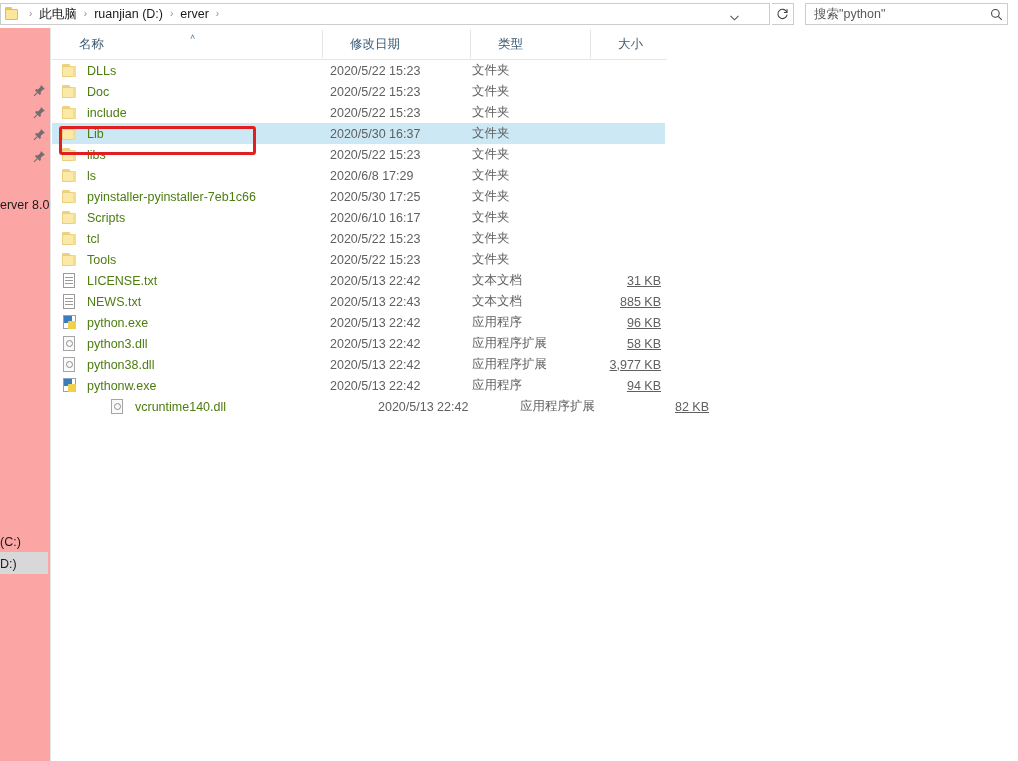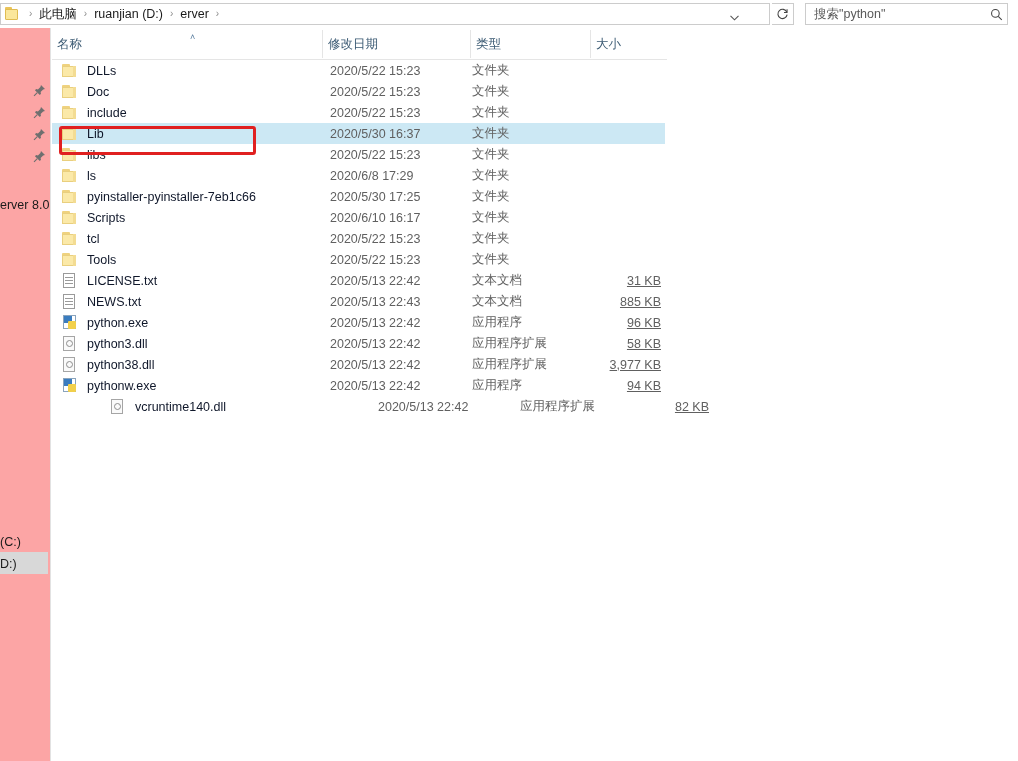--- a/index.html
+++ b/index.html
@@ -154,21 +154,21 @@
     border-bottom: 1px solid #e5e5e5;
   }
   .col-head {
     position: absolute;
     top: 0; height: 28px;
     display: flex; align-items: center;
     font-size: 12.5px;
     color: #3b5a73;
     box-sizing: border-box;
     border-left: 1px solid #e5e5e5;
-    padding-left: 5px;
+    padding-left: 27px;
   }
   .col-head.first { border-left: none; }
   #sort-caret {
     position: absolute;
     left: 138px;
     top: 2px;
     font-size: 9px;
     color: #5b7fa0;
     line-height: 10px;
   }
@@ -192,21 +192,21 @@
   .fname {
     position: absolute;
     left: 10px;
     display: flex;
     align-items: center;
     height: 21px;
     white-space: nowrap;
   }
   .fname .label {
     font-size: 12.5px;
-    color: #0f172a;
+    color: #4d7c0f;
     margin-left: 8px;
   }
   .fdate {
     position: absolute;
     left: 278px;
     font-size: 12.5px;
     color: #606060;
     white-space: nowrap;
   }
   .ftype {

